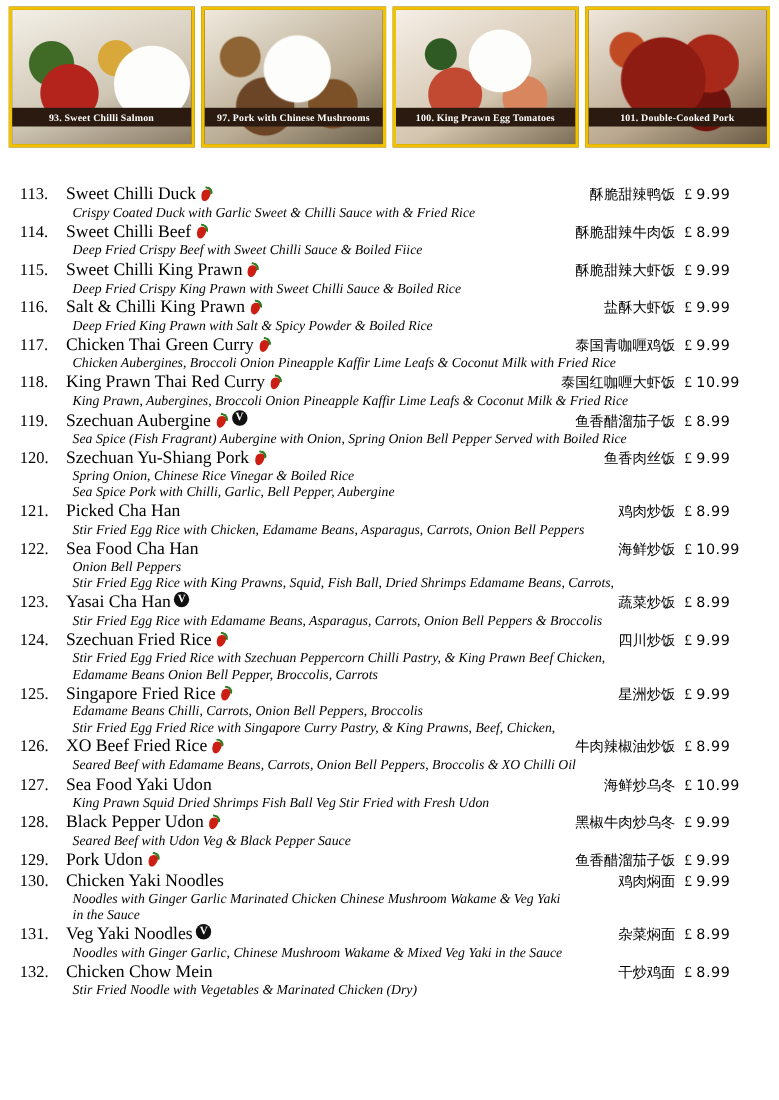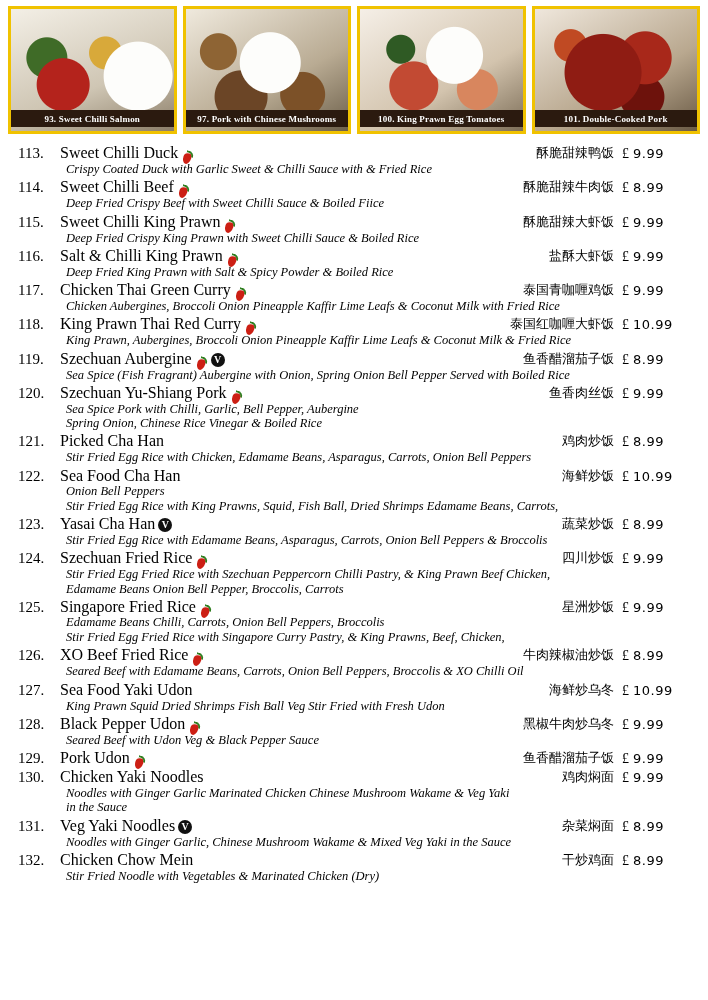--- a/index.html
+++ b/index.html
@@ -25,21 +25,21 @@
     border:3px solid #f0c200;
     box-sizing:border-box;
     overflow:hidden;
     background:#5a3a22;
   }
   .photo .plate{
     position:absolute; inset:0;
   }
   .caption{
     position:absolute;
-    left:0; right:0; bottom:4px;
+    left:0; right:0; bottom:16px;
     height:17px;
     background:#2b1a0f;
     color:#fff;
     font-size:9px;
     font-weight:bold;
     letter-spacing:.2px;
     display:flex;
     align-items:center;
     justify-content:center;
     text-align:center;
@@ -69,20 +69,21 @@
       radial-gradient(circle at 42% 52%, #8f1c13 0 38px, rgba(0,0,0,0) 39px),
       radial-gradient(circle at 68% 40%, #a8281a 0 26px, rgba(0,0,0,0) 27px),
       radial-gradient(circle at 66% 72%, #6d120c 0 22px, rgba(0,0,0,0) 23px),
       radial-gradient(circle at 22% 30%, #c04a23 0 16px, rgba(0,0,0,0) 17px),
       linear-gradient(150deg,#efe7dc,#b9a88f 60%,#6a5a45);}
 
   
   .menu{
     padding:6px 12px 10px 12px;
     box-sizing:border-box;
+    margin-top:24px;
   }
   .item{ margin-bottom:1px; }
   .row{
     display:flex;
     align-items:flex-end;
     width:100%;
   }
   .num{
     width:48px;
     flex:0 0 48px;
@@ -90,21 +91,21 @@
     font-family:"Liberation Serif", serif;
     padding-left:6px;
     box-sizing:border-box;
   }
   .name{
     flex:1 1 auto;
     font-size:16px;
     font-family:"Liberation Serif", serif;
     white-space:nowrap;
     display:flex;
-    align-items:flex-end;
+    align-items:flex-start;
     gap:3px;
   }
   .cn{
     flex:0 0 auto;
     font-size:13px;
     text-align:right;
     padding-right:6px;
     white-space:nowrap;
   }
   .price{
@@ -285,22 +286,22 @@
       <div class="item">
         <div class="row">
           <div class="num">120.</div>
           <div class="name">
             <span>Szechuan Yu-Shiang Pork</span>
             <span class="chilli"></span>
           </div>
           <div class="cn">鱼香肉丝饭</div>
           <div class="price"><span class="cur">£</span><span class="amt">9.99</span></div>
         </div>
+        <div class="desc cont">Spring Onion, Chinese Rice Vinegar &amp; Boiled Rice</div>
         <div class="desc">Sea Spice Pork with Chilli, Garlic, Bell Pepper, Aubergine</div>
-        <div class="desc cont">Spring Onion, Chinese Rice Vinegar &amp; Boiled Rice</div>
       </div>
       <div class="item">
         <div class="row">
           <div class="num">121.</div>
           <div class="name">
             <span>Picked Cha Han</span>
           </div>
           <div class="cn">鸡肉炒饭</div>
           <div class="price"><span class="cur">£</span><span class="amt">8.99</span></div>
         </div>

